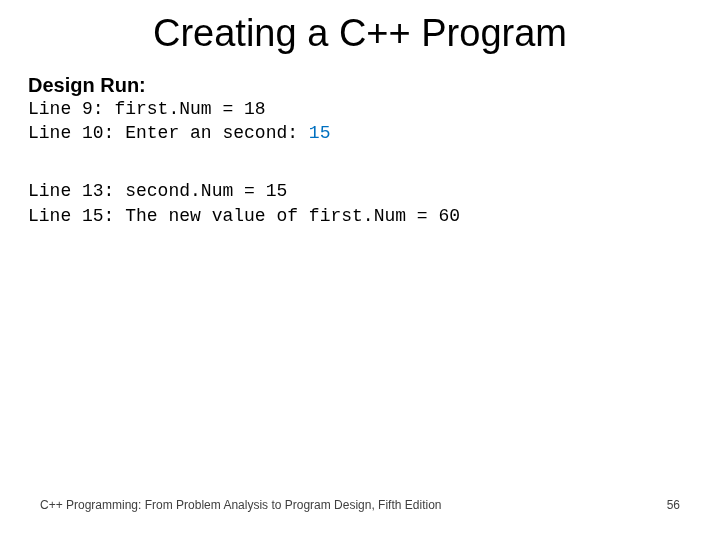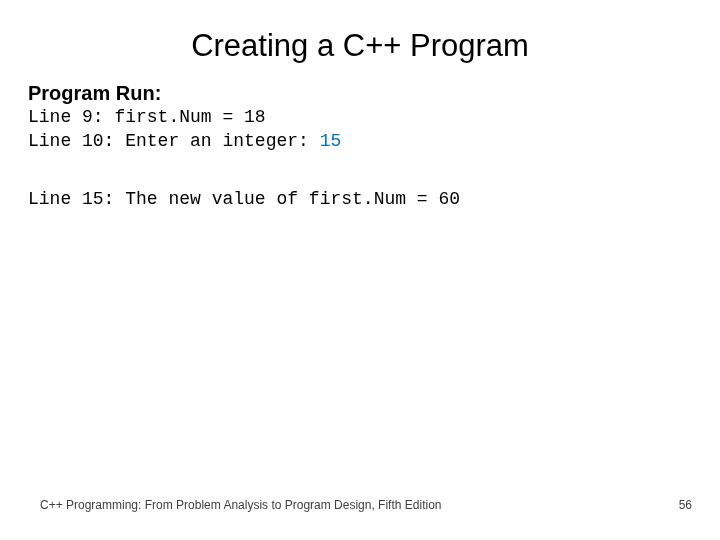--- a/index.html
+++ b/index.html
@@ -6,24 +6,24 @@
   body {
     width: 720px;
     height: 540px;
     background: #ffffff;
     font-family: Arial, Helvetica, sans-serif;
     position: relative;
     overflow: hidden;
   }
   .title {
     text-align: center;
-    font-size: 31px;
+    font-size: 38px;
     font-weight: normal;
     color: #000;
-    padding-top: 28px;
+    padding-top: 12px;
     line-height: 1.15;
   }
   .content {
     padding: 18px 28px 0 28px;
   }
   .label {
     font-family: Arial, Helvetica, sans-serif;
     font-size: 20px;
     font-weight: bold;
     color: #000;
@@ -39,38 +39,39 @@
   .block2 { margin-top: 34px; }
   .footer-left {
     position: absolute;
     left: 40px;
     bottom: 28px;
     font-size: 12px;
     color: #3f3f3f;
   }
   .footer-right {
     position: absolute;
-    right: 28px;
+    right: 40px;
     bottom: 28px;
     font-size: 12px;
     color: #3f3f3f;
     margin-left: 40px;
   }
 </style>
 </head>
 <body>
 
 <div class="title">
   <span>Creating a C++ Program</span><br>
 </div>
 
 <div class="content">
-  <div class="label">Program Run:</div>
+  <div class="label">Design Run:</div>
   <div class="mono">Line 9: first.Num = 18</div>
-  <div class="mono"><span>Line 10: Enter an integer: </span><span class="highlight">15</span></div>
+  <div class="mono"><span>Line 10: Enter an second: </span><span class="highlight">15</span></div>
 
   <div class="block2">
+    <div class="mono">Line 13: second.Num = 15</div>
     <div class="mono">Line 15: The new value of first.Num = 60</div>
   </div>
 </div>
 
 <div class="footer-left">C++ Programming: From Problem Analysis to Program Design, Fifth Edition</div>
 <div class="footer-right">56</div>
 
 </body></html>

